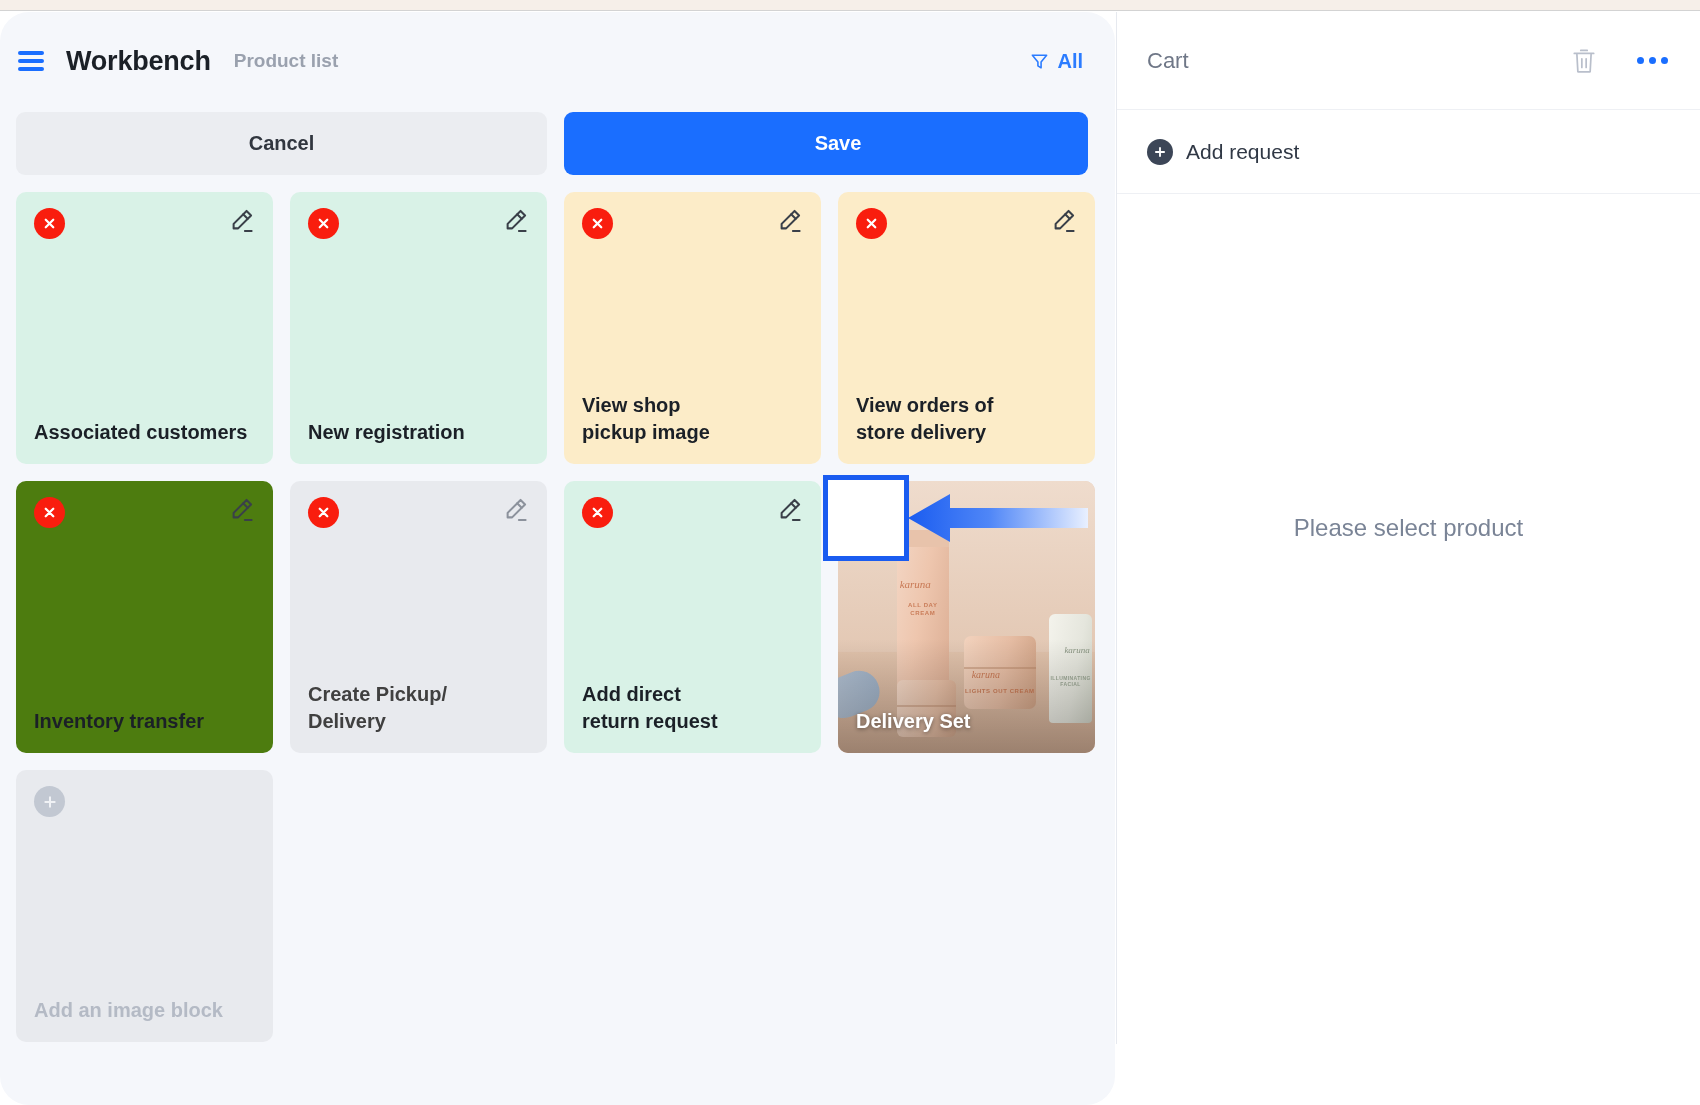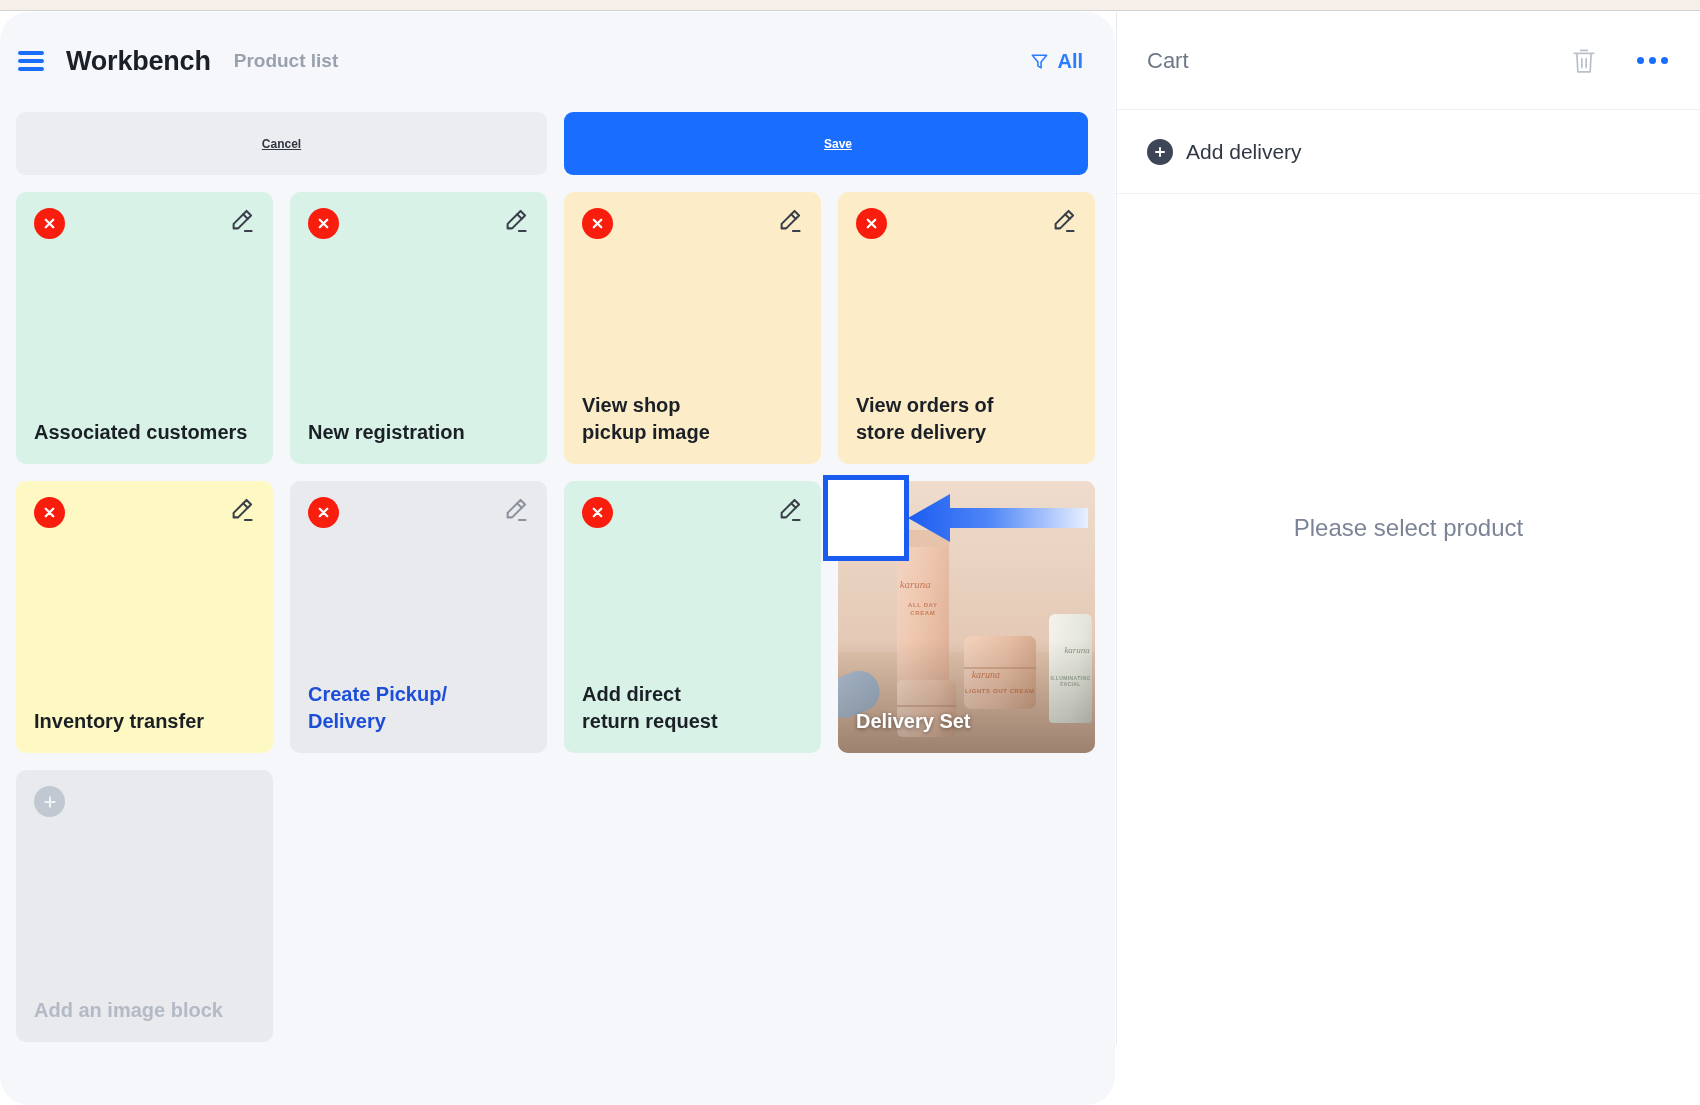--- a/index.html
+++ b/index.html
@@ -96,28 +96,27 @@
   .action-row {
     display: flex;
     gap: 17px;
     padding: 0 16px;
     margin-top: 2px;
   }
   .btn {
     height: 63px;
     border-radius: 9px;
     border: none;
-    font-size: 12px;
+    font-size: 20px;
     font-weight: 600;
     font-family: "Liberation Sans", sans-serif;
     cursor: pointer;
     display: flex;
     align-items: center;
     justify-content: center;
-    text-decoration: underline;
   }
   .btn-cancel {
     width: 531px;
     background: #ebedf1;
     color: #31363f;
   }
   .btn-save {
     width: 524px;
     background: #1a6eff;
     color: #ffffff;
@@ -186,23 +185,23 @@
     bottom: 19px;
     font-size: 20px;
     font-weight: 700;
     line-height: 1.32;
     color: #1b2027;
     white-space: pre-line;
   }
 
   .tile.mint   { background: #d9f2e7; }
   .tile.cream  { background: #fcecc8; }
-  .tile.blue   { background: #fef9c3; }
+  .tile.blue   { background: #4d7c0f; }
   .tile.gray   { background: #e8eaee; }
-  .tile.gray .tile-label { color: #1d4ed8; }
+  .tile.gray .tile-label { color: #404040; }
   .tile.placeholder { background: #e8eaee; }
   .tile.placeholder .tile-label { color: #b4bac5; }
 
   
   .tile.photo .tile-label {
     color: #ffffff;
     text-shadow: 0 1px 4px rgba(0,0,0,.45);
     z-index: 2;
   }
   .photo-img {
@@ -627,20 +626,20 @@
         </div>
       </div>
     </div>
 
     <div class="add-customer-row">
       <span class="plus-circle">
         <svg viewBox="0 0 24 24" stroke="#ffffff" stroke-width="3.2" stroke-linecap="round" fill="none">
             <path d="M12 5v14M5 12h14"></path>
           </svg>
       </span>
-      <span class="add-customer-label">Add delivery</span>
+      <span class="add-customer-label">Add request</span>
     </div>
 
     <div class="cart-empty">Please select product</div>
 
   </div>
 
 </div>
 
 </body></html>

